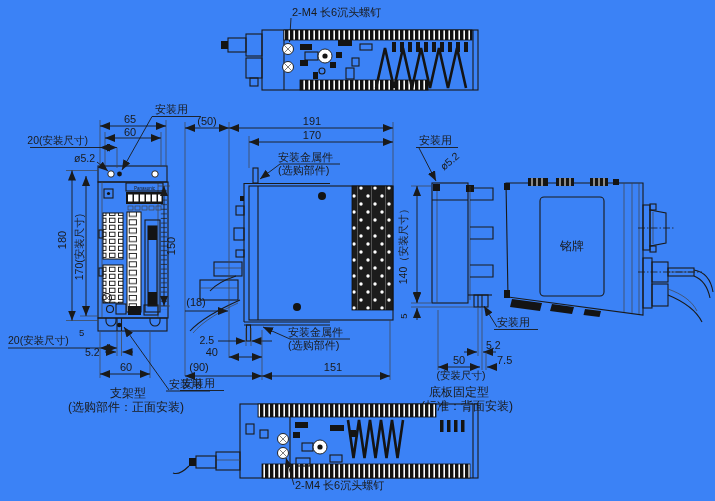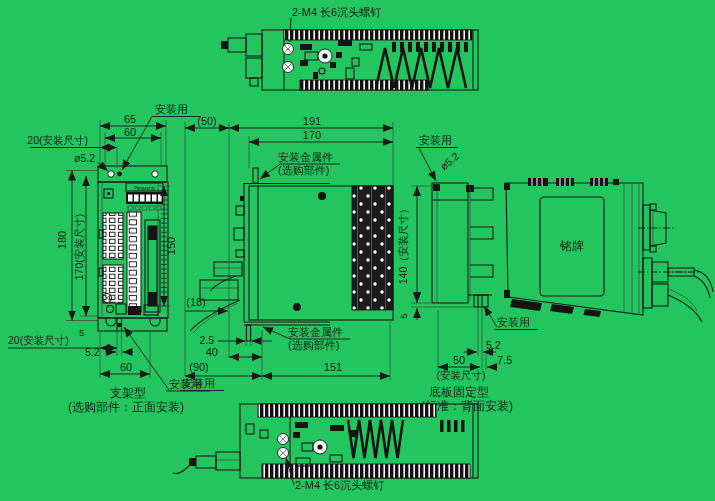--- a/index.html
+++ b/index.html
@@ -1,16 +1,16 @@
 <!DOCTYPE html>
 <html><head>
 <meta charset="utf-8">
 <style>
   html,body{margin:0;padding:0;background:#fff;}
-  .stage{position:relative;width:715px;height:501px;background:#22c55e;overflow:hidden;}
+  .stage{position:relative;width:715px;height:501px;background:#3b82f6;overflow:hidden;}
   svg{position:absolute;left:0;top:0;}
   svg text{font-family:"Liberation Sans","DejaVu Sans",sans-serif;fill:#1a1a1a;}
   .t12{font-size:12px}.t11{font-size:11px}.t10{font-size:10.5px}.t9{font-size:9.5px}.t4{font-size:4.5px}
   .ln{stroke:#1a1a1a;stroke-width:1.1;fill:none}
   .th{stroke:#444;stroke-width:.7;fill:none}
   .dm{stroke:#1a1a1a;stroke-width:.9;fill:none}
   .dd{marker-start:url(#as);marker-end:url(#ae)}
   .de{marker-end:url(#ae)}
   .fl{fill:#141414;stroke:none}
   .wfl{fill:#fff;stroke:#141414;stroke-width:.9}

